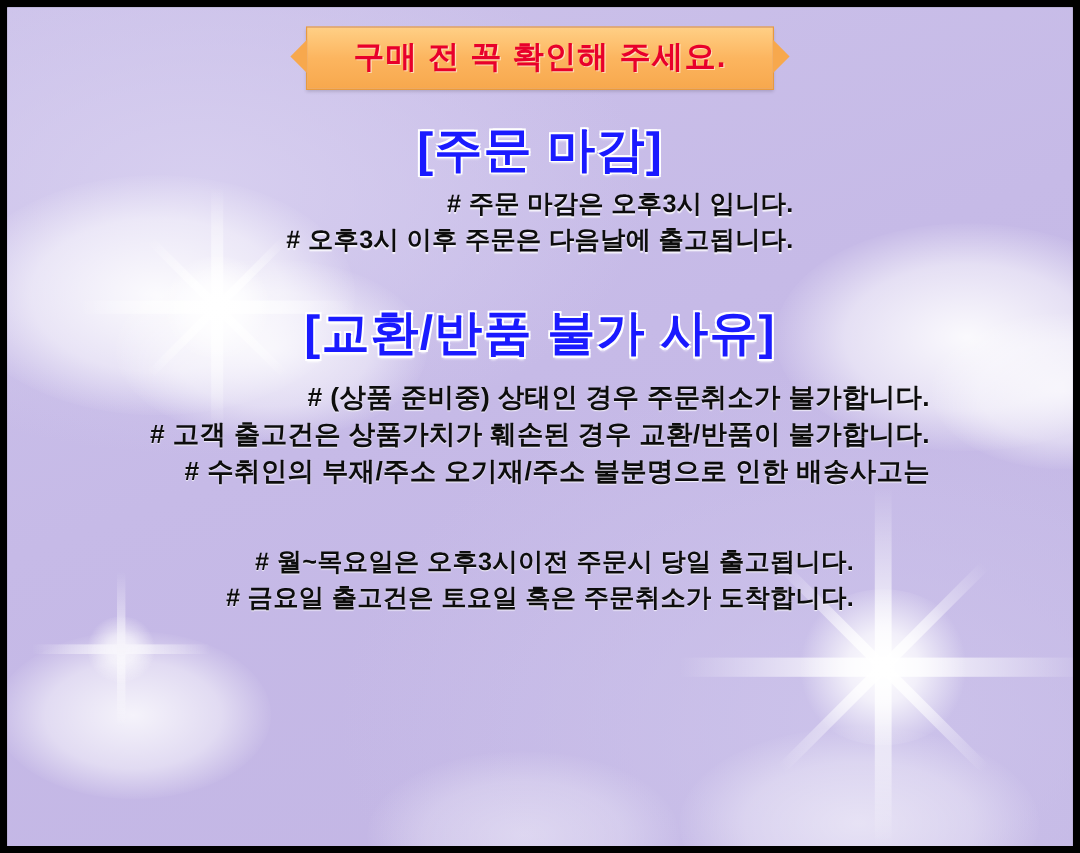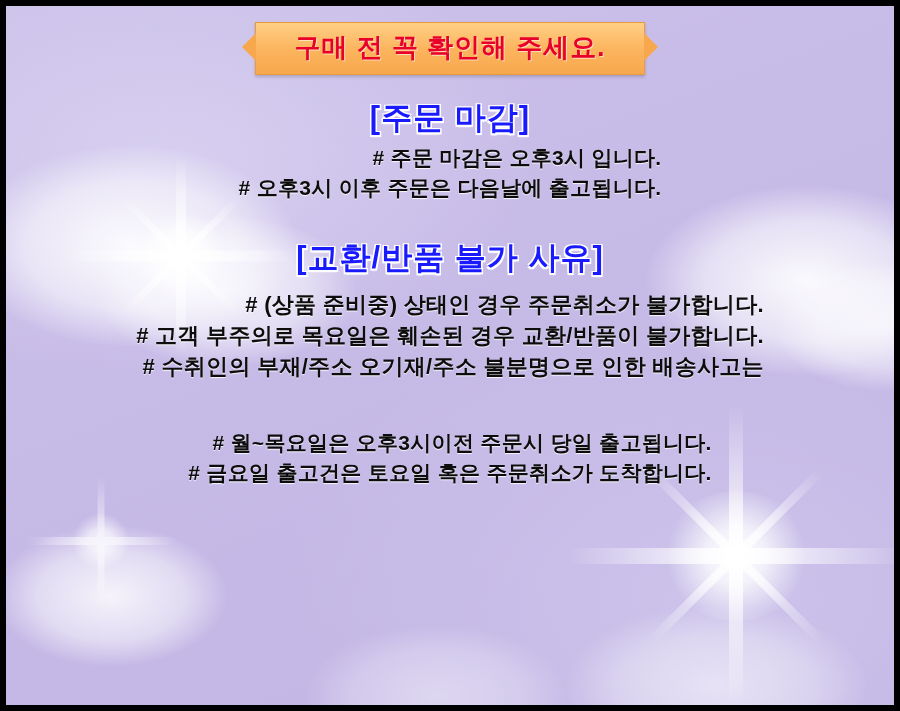--- a/index.html
+++ b/index.html
@@ -124,21 +124,21 @@
     font-size: 26px;
     font-weight: bold;
     color: #e8002b;
     letter-spacing: 1px;
     text-shadow: 1px 1px 0 rgba(255,255,255,0.55);
     white-space: nowrap;
   }
 
   .section { margin-top: 6px; }
   .section-title {
-    font-size: 31px;
+    font-size: 40px;
     font-weight: bold;
     color: #1a1aff;
     text-shadow:
       -1.5px -1.5px 0 #fff, 1.5px -1.5px 0 #fff,
       -1.5px  1.5px 0 #fff, 1.5px  1.5px 0 #fff,
        0 2px 2px rgba(255,255,255,0.9);
     letter-spacing: 1px;
   }
   .lines { margin-top: 4px; }
   .line {
@@ -213,21 +213,21 @@
           <div class="line">#  오후3시  이후  주문은  다음날에  출고됩니다.</div>
         </div>
       </div>
     </div>
 
     <div class="section sec-return">
       <div class="section-title">[교환/반품 불가 사유]</div>
       <div class="lines">
         <div class="block-left">
           <div class="line wide"># (상품 준비중)  상태인  경우  주문취소가  불가합니다.</div>
-          <div class="line wide">#  고객 부주의로  목요일은  훼손된 경우  교환/반품이  불가합니다.</div>
+          <div class="line wide">#  고객 출고건은  상품가치가  훼손된 경우  교환/반품이  불가합니다.</div>
           <div class="line wide">#  수취인의 부재/주소 오기재/주소  불분명으로  인한  배송사고는</div>
         </div>
       </div>
     </div>
 
     <div class="section sec-ship">
       <div class="lines">
         <div class="block-left">
           <div class="line">#  월~목요일은  오후3시이전  주문시  당일  출고됩니다.</div>
           <div class="line">#  금요일 출고건은  토요일  혹은  주문취소가  도착합니다.</div>

